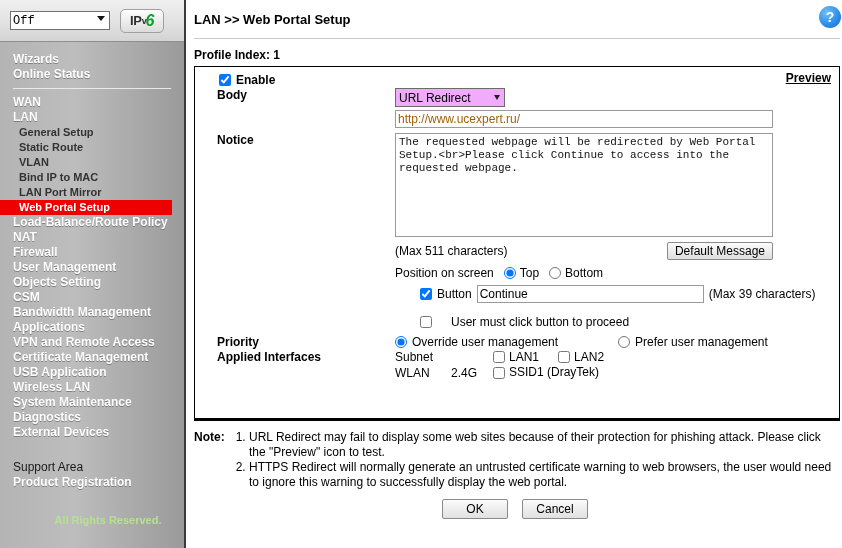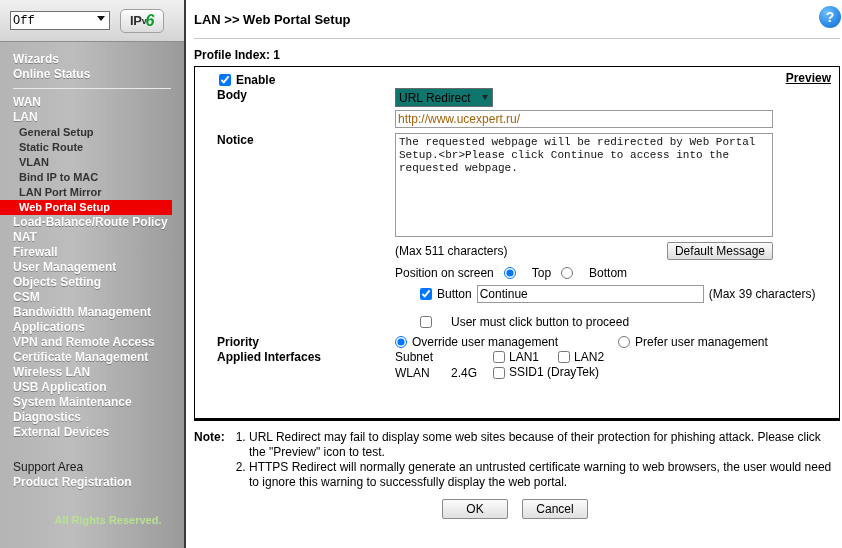--- a/index.html
+++ b/index.html
@@ -165,25 +165,25 @@
   }
   .fld { flex: 1 1 auto; }
   input[type=checkbox], input[type=radio] {
     margin: 0; padding: 0;
     width: 12px; height: 12px;
     vertical-align: middle;
   }
   .enable-row { padding: 2px 0 1px 18px; display:flex; align-items:center; gap:5px; font-weight:bold; font-size:12px;}
 
   select.body-sel {
-    width: 98px; height: 19px;
+    width: 110px; height: 19px;
     font-family: "Liberation Sans", sans-serif;
     font-size: 12px;
     border: 1px solid #6b6b6b;
-    background: #0f766e;
+    background: #f0abfc;
     -webkit-appearance: none; appearance: none;
     border-radius: 0;
     padding: 0 14px 0 3px;
   }
   .bodysel-wrap { position: relative; display:inline-block; }
   .bodysel-wrap .arw {
     position:absolute; right:5px; top:7px;
     width:0;height:0;
     border-left:3px solid transparent;border-right:3px solid transparent;border-top:5px solid #222;
     pointer-events:none;
@@ -219,21 +219,21 @@
   button.btn {
     font-family: "Liberation Sans", sans-serif;
     font-size: 12px;
     padding: 1px 7px;
     border: 1px solid #8b8b8b;
     background: linear-gradient(to bottom, #fbfbfb 0%, #ededed 50%, #dedede 100%);
     border-radius: 2px;
     color: #000;
   }
   .posrow { display: flex; align-items: center; gap: 6px; margin-top: 6px; font-size: 12px; }
-  .posrow .grp { display: flex; align-items: center; gap: 16px; margin-left: 4px;}
+  .posrow .grp { display: flex; align-items: center; gap: 4px; margin-left: 4px;}
   .btnrow { display: flex; align-items: center; gap: 5px; margin-top: 5px; padding-left: 25px; font-size: 12px;}
   input.contfield {
     width: 227px; height: 18px;
     border: 1px solid #9a9a9a;
     font-family: "Liberation Sans", sans-serif;
     font-size: 12px;
     padding: 0 2px;
     border-radius: 0;
   }
   .proceedrow { display:flex; align-items:center; gap:19px; margin-top:12px; padding-left:25px; font-size:12px;}
@@ -313,22 +313,22 @@
           <a href="#">Load-Balance/Route Policy</a>
           <a href="#">NAT</a>
           <a href="#">Firewall</a>
           <a href="#">User Management</a>
           <a href="#">Objects Setting</a>
           <a href="#">CSM</a>
           <a href="#">Bandwidth Management</a>
           <a href="#">Applications</a>
           <a href="#">VPN and Remote Access</a>
           <a href="#">Certificate Management</a>
+          <a href="#">USB Application</a>
           <a href="#">Wireless LAN</a>
-          <a href="#">USB Application</a>
           <a href="#">System Maintenance</a>
           <a href="#">Diagnostics</a>
           <a href="#">External Devices</a>
         </div>
       <div class="support" id="support-items">
           <a href="#" class="plain">Support Area</a>
           <a href="#">Product Registration</a>
         </div>
     </div>
 

